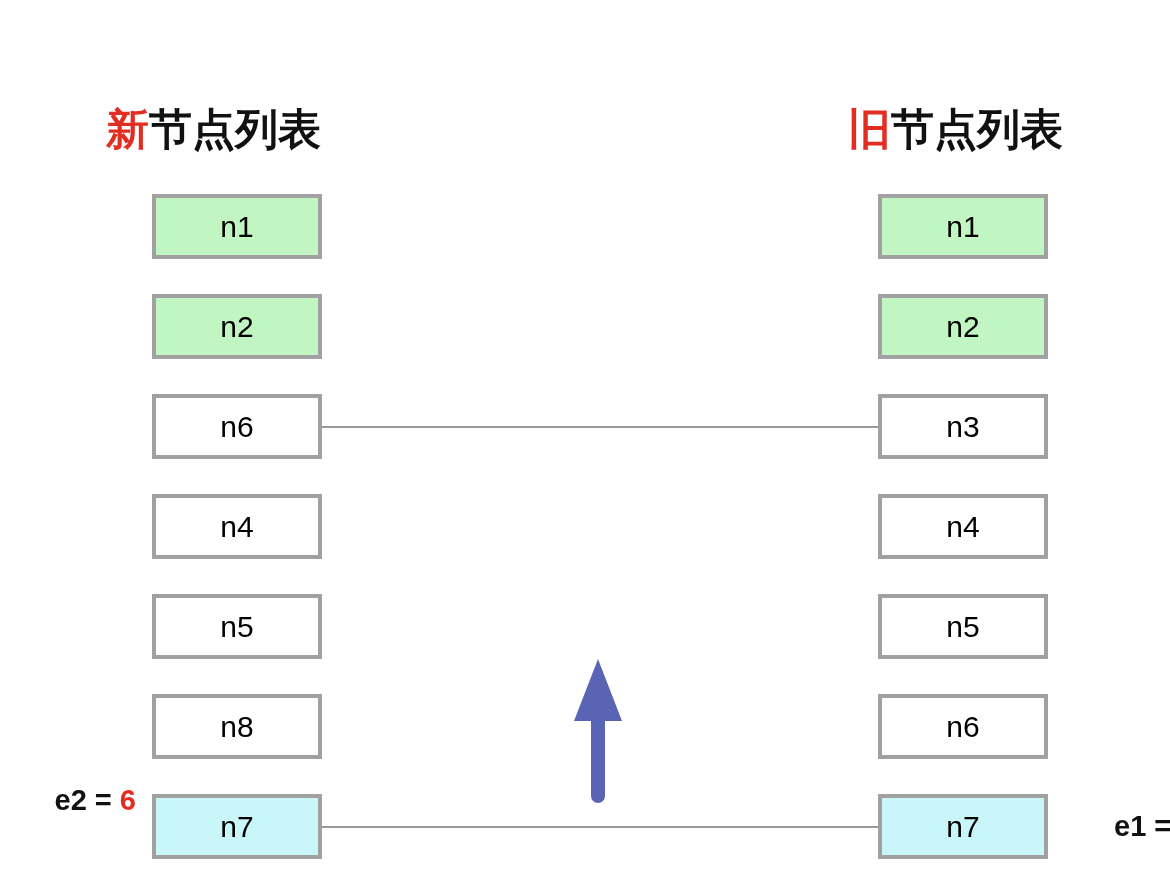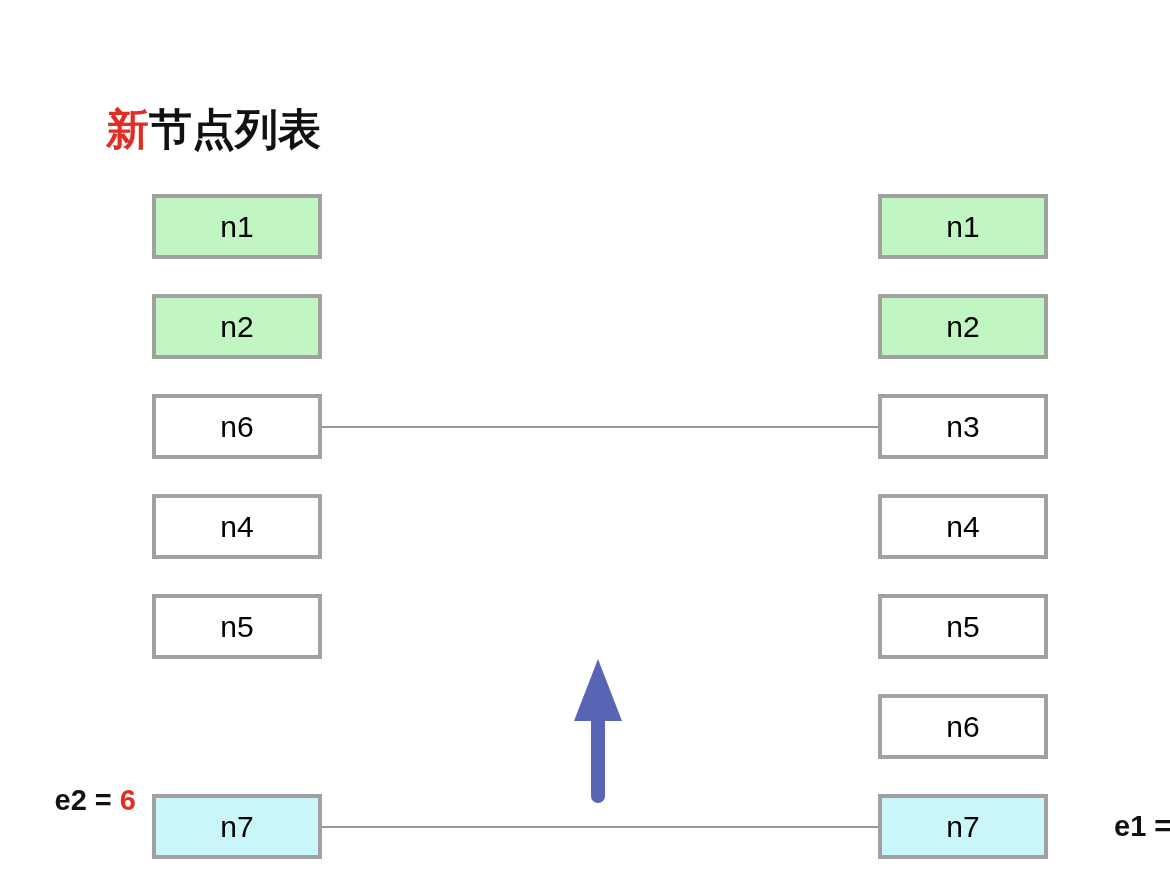--- a/index.html
+++ b/index.html
@@ -98,27 +98,31 @@
 </style>
 </head>
 <body>
 
 <div id="canvas">
 
   <div class="title" id="title-new">
     <span class="hl">新</span><span>节点列表</span>
   </div>
 
+  <div class="title" id="title-old">
+    <span class="hl">旧</span><span>节点列表</span>
+  </div>
 
   <div class="col" id="col-new">
       <div class="node" style="top: 173px; background-color: rgb(193, 245, 193);">n1</div>
       <div class="node" style="top: 273px; background-color: rgb(193, 245, 193);">n2</div>
       <div class="node" style="top: 373px; background-color: rgb(255, 255, 255);">n6</div>
       <div class="node" style="top: 473px; background-color: rgb(255, 255, 255);">n4</div>
       <div class="node" style="top: 573px; background-color: rgb(255, 255, 255);">n5</div>
+      <div class="node" style="top: 673px; background-color: rgb(255, 255, 255);">n8</div>
       <div class="node" style="top: 773px; background-color: rgb(201, 246, 248);">n7</div>
     </div>
   <div class="col" id="col-old">
       <div class="node" style="top: 173px; background-color: rgb(193, 245, 193);">n1</div>
       <div class="node" style="top: 273px; background-color: rgb(193, 245, 193);">n2</div>
       <div class="node" style="top: 373px; background-color: rgb(255, 255, 255);">n3</div>
       <div class="node" style="top: 473px; background-color: rgb(255, 255, 255);">n4</div>
       <div class="node" style="top: 573px; background-color: rgb(255, 255, 255);">n5</div>
       <div class="node" style="top: 673px; background-color: rgb(255, 255, 255);">n6</div>
       <div class="node" style="top: 773px; background-color: rgb(201, 246, 248);">n7</div>

